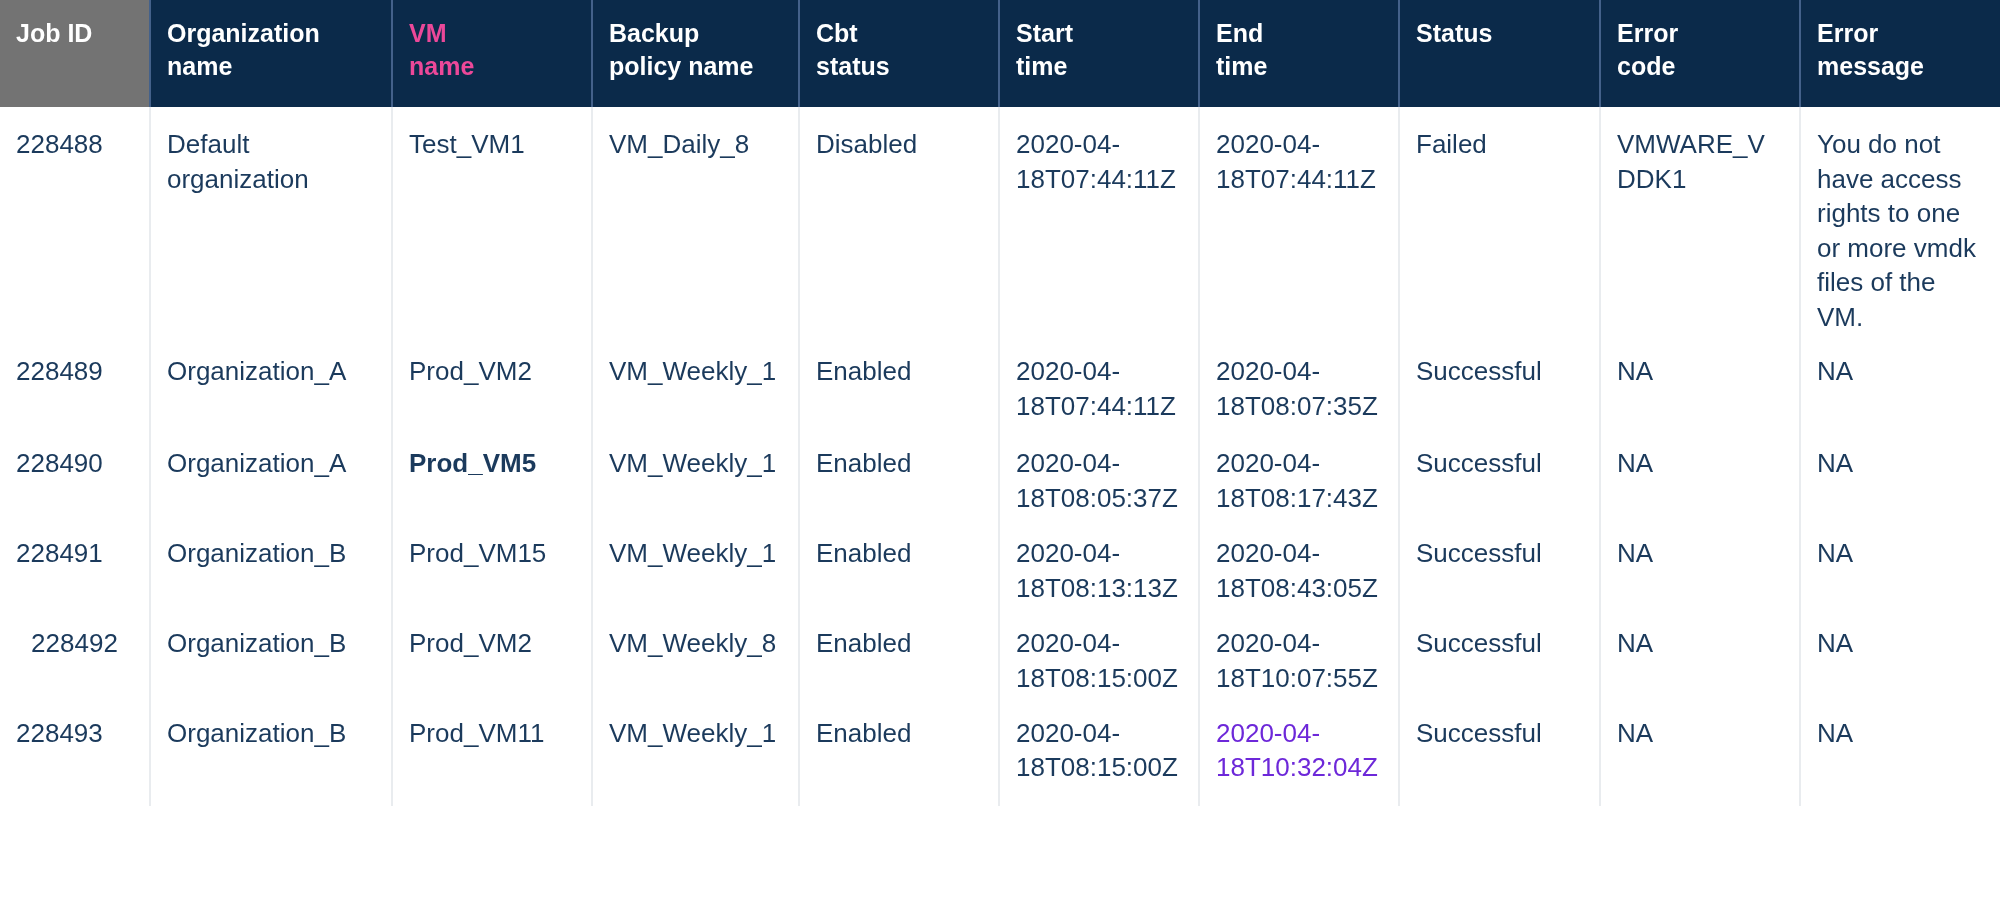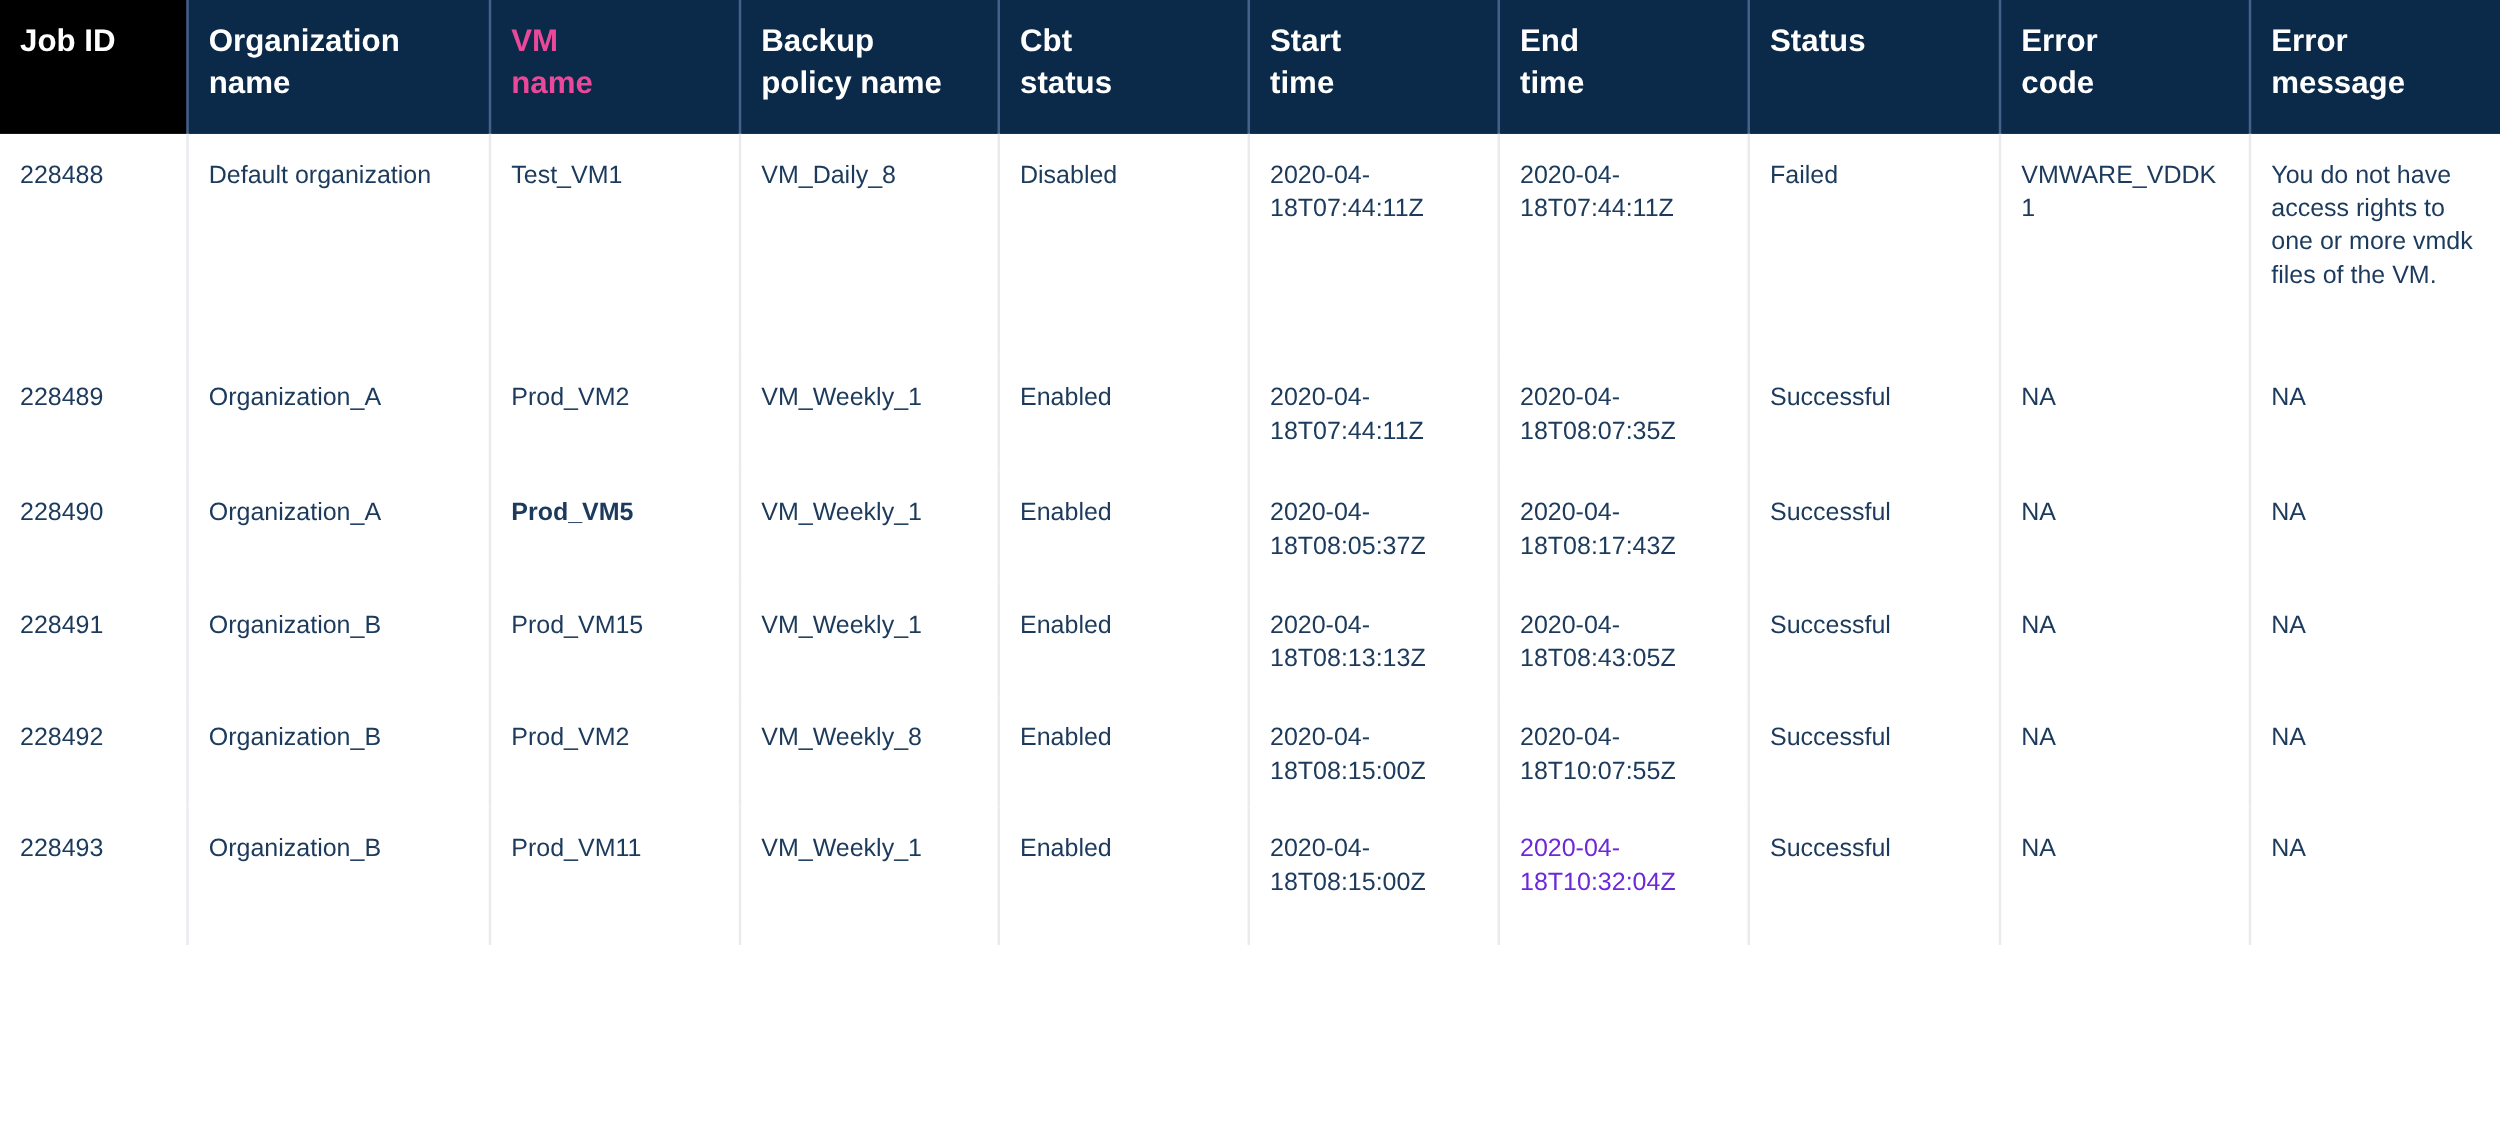--- a/index.html
+++ b/index.html
@@ -45,21 +45,21 @@
     border-right: none;
   }
   .jobs-table thead th .hdr-line {
     display: block;
     white-space: nowrap;
   }
 
   
   .jobs-table tbody td {
     color: #1b3a5c;
-    font-size: 20px;
+    font-size: 26px;
     line-height: 1.33;
     font-weight: normal;
     text-align: left;
     vertical-align: top;
     padding: 20px 16px 0 16px;
     border-right: 2px solid #e9ecef;
     box-sizing: border-box;
     word-wrap: break-word;
     overflow-wrap: break-word;
   }
@@ -105,21 +105,21 @@
       <col class="c3">
       <col class="c4">
     <col class="c5">
       <col class="c6">
       <col class="c7">
       <col class="c8">
       <col class="c9">
   </colgroup>
   <thead data-name="table-header">
     <tr data-name="table-header-row" id="header-row">
-        <th data-name="column-header-job_id" style="background: #000000; color: rgb(255, 255, 255); border-right: 2px solid rgb(68, 97, 138);">
+        <th data-name="column-header-job_id" style="background: #737373; color: rgb(255, 255, 255); border-right: 2px solid rgb(68, 97, 138);">
           <span class="hdr-line" data-name="column-header-label">Job ID</span>
         </th>
         <th data-name="column-header-organization_name" style="background: rgb(11, 42, 74); color: rgb(255, 255, 255); border-right: 2px solid rgb(68, 97, 138);">
           <span class="hdr-line" data-name="column-header-label">Organization</span>
           <span class="hdr-line" data-name="column-header-label">name</span>
         </th>
         <th data-name="column-header-vm_name" style="background: rgb(11, 42, 74); color: #ec4899; border-right: 2px solid rgb(68, 97, 138); margin-left: 16px;">
           <span class="hdr-line" data-name="column-header-label">VM</span>
           <span class="hdr-line" data-name="column-header-label">name</span>
         </th>
@@ -275,21 +275,21 @@
           <span class="cell-text" data-name="cell-value">Successful</span>
         </td>
         <td data-name="cell-error_code" style="color: rgb(27, 58, 92); border-right: 2px solid rgb(233, 236, 239);">
           <span class="cell-text" data-name="cell-value">NA</span>
         </td>
         <td data-name="cell-error_message" style="color: rgb(27, 58, 92);">
           <span class="cell-text" data-name="cell-value">NA</span>
         </td>
       </tr>
       <tr data-name="table-row" class="r4">
-        <td data-name="cell-job_id" style="color: rgb(27, 58, 92); border-right: 2px solid rgb(233, 236, 239);">
+        <td data-name="cell-job_id" style="color: rgb(27, 58, 92); border-right: 2px solid rgb(233, 236, 239); text-align: center;">
           <span class="cell-text" data-name="cell-value">228492</span>
         </td>
         <td data-name="cell-organization_name" style="color: rgb(27, 58, 92); border-right: 2px solid rgb(233, 236, 239);">
           <span class="cell-text" data-name="cell-value">Organization_B</span>
         </td>
         <td data-name="cell-vm_name" style="color: rgb(27, 58, 92); border-right: 2px solid rgb(233, 236, 239);">
           <span class="cell-text" data-name="cell-value">Prod_VM2</span>
         </td>
         <td data-name="cell-backup_policy_name" style="color: rgb(27, 58, 92); border-right: 2px solid rgb(233, 236, 239);">
           <span class="cell-text" data-name="cell-value">VM_Weekly_8</span>

